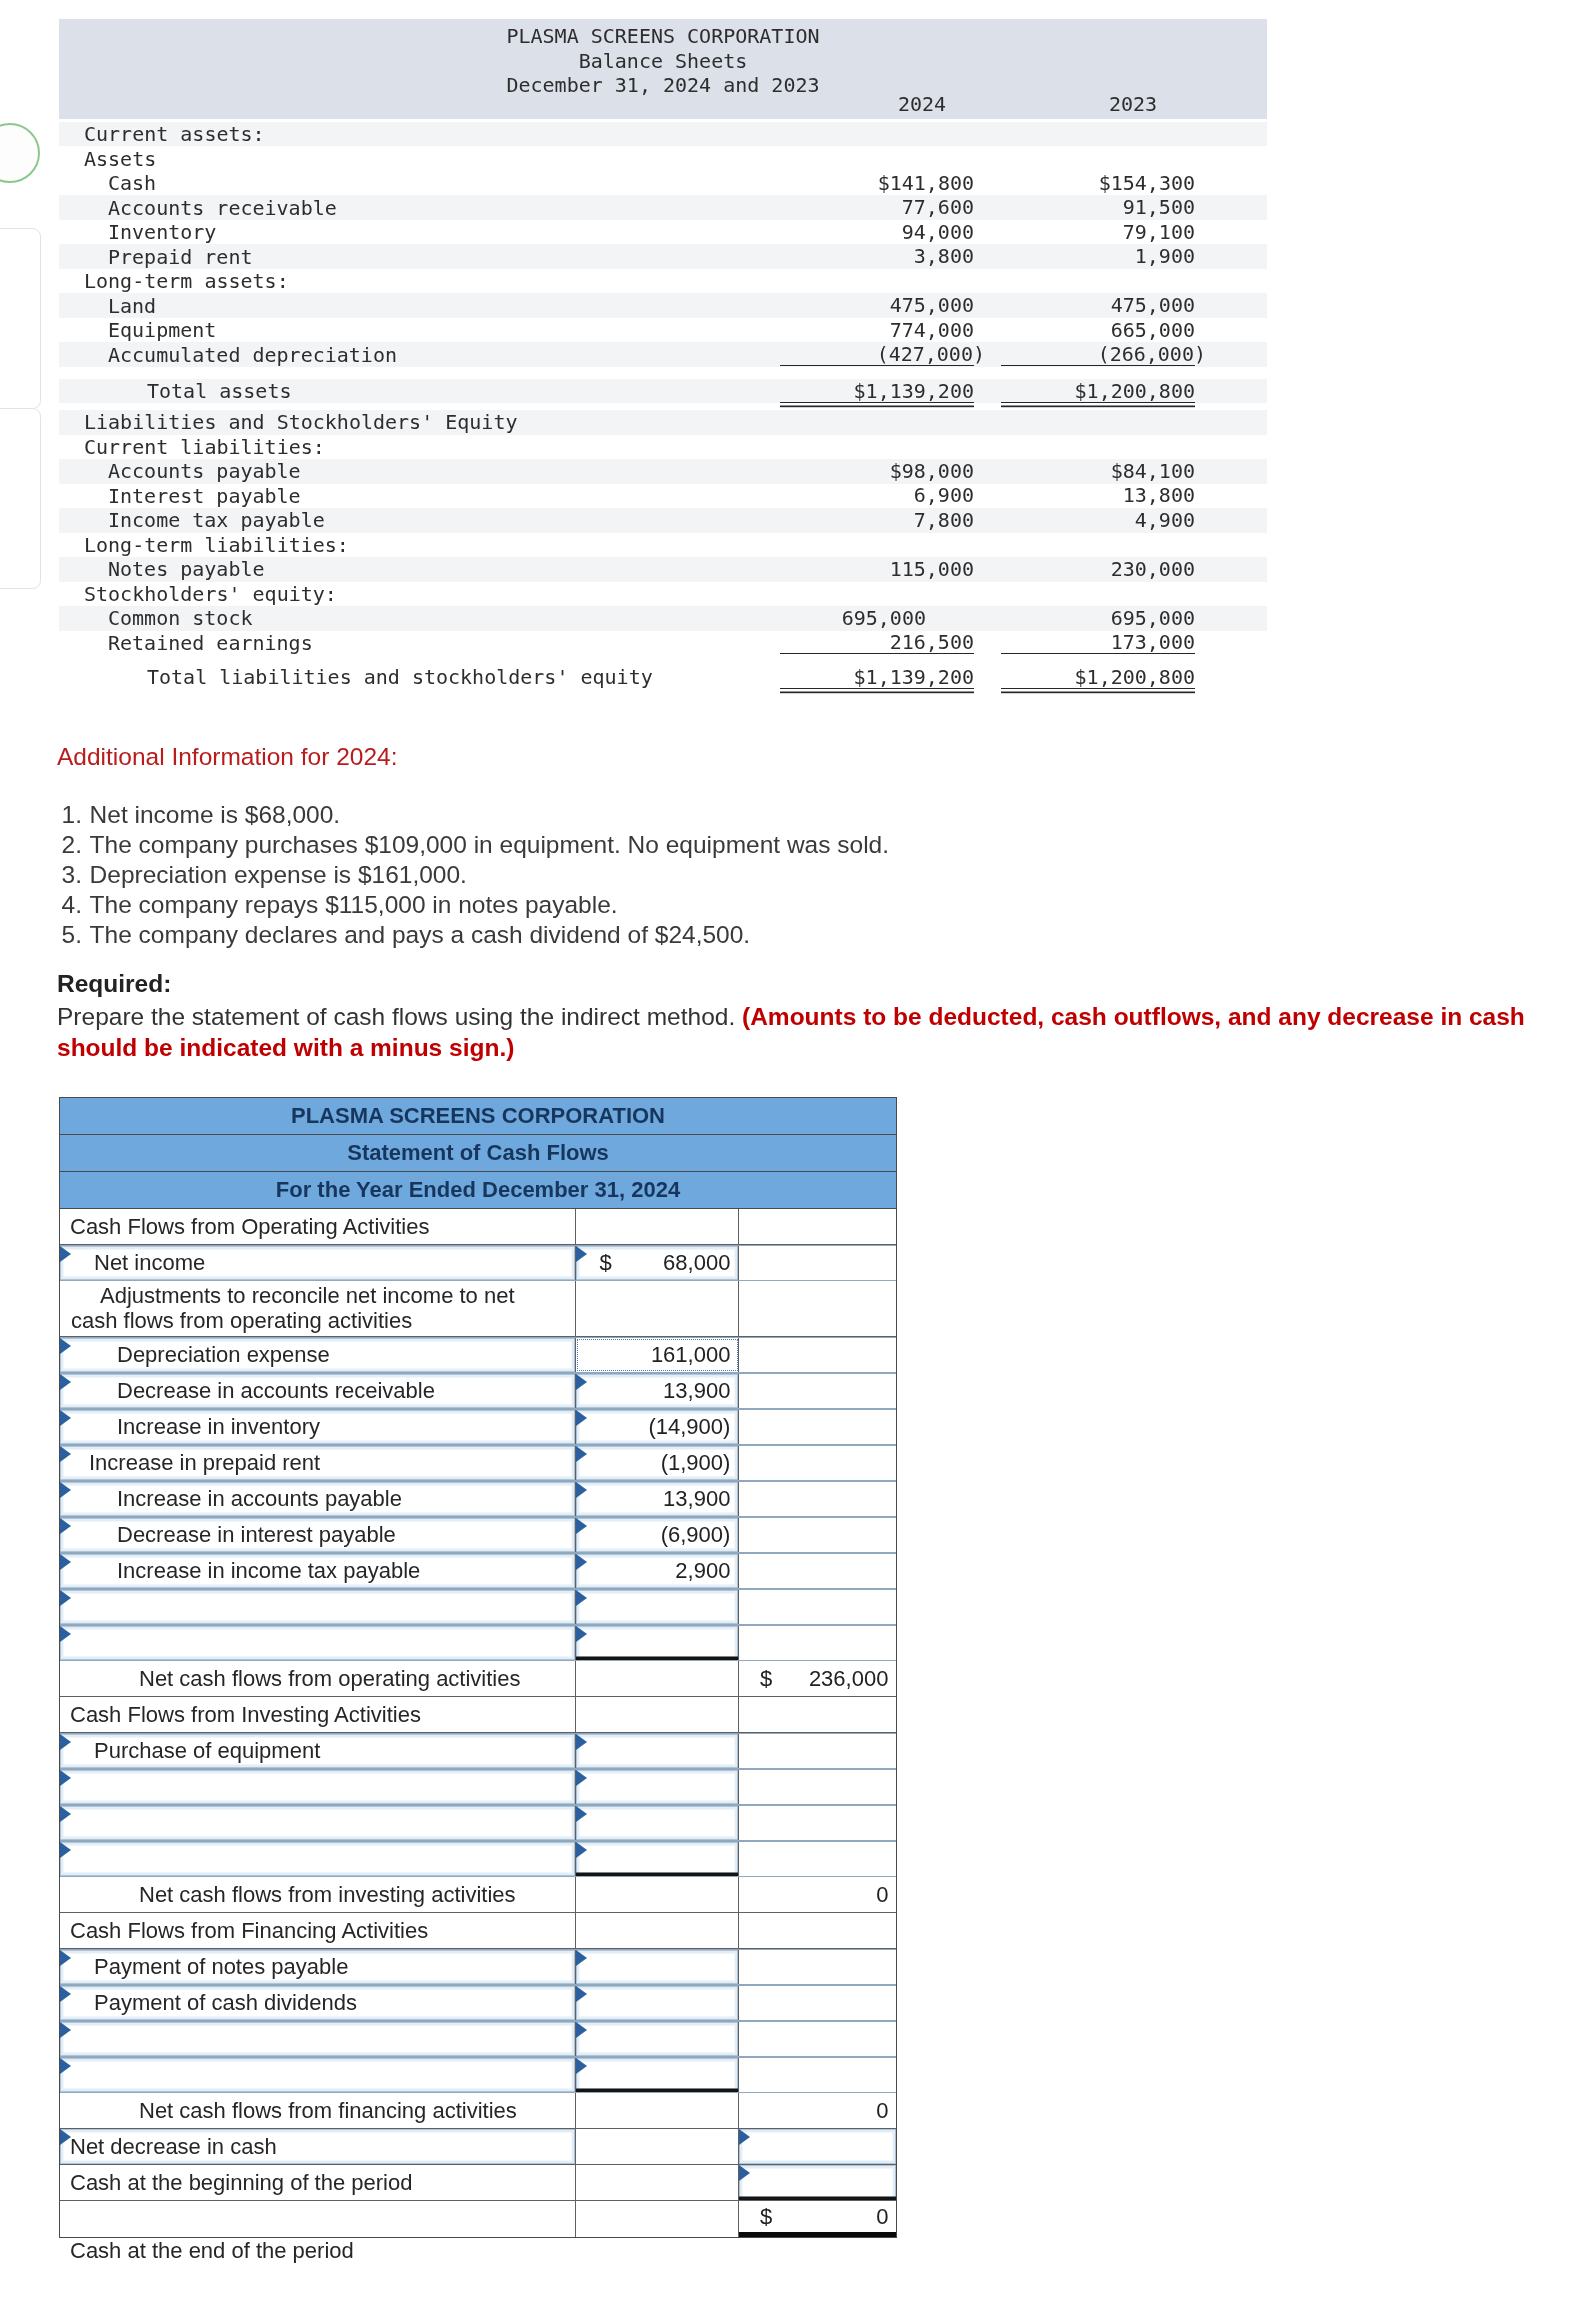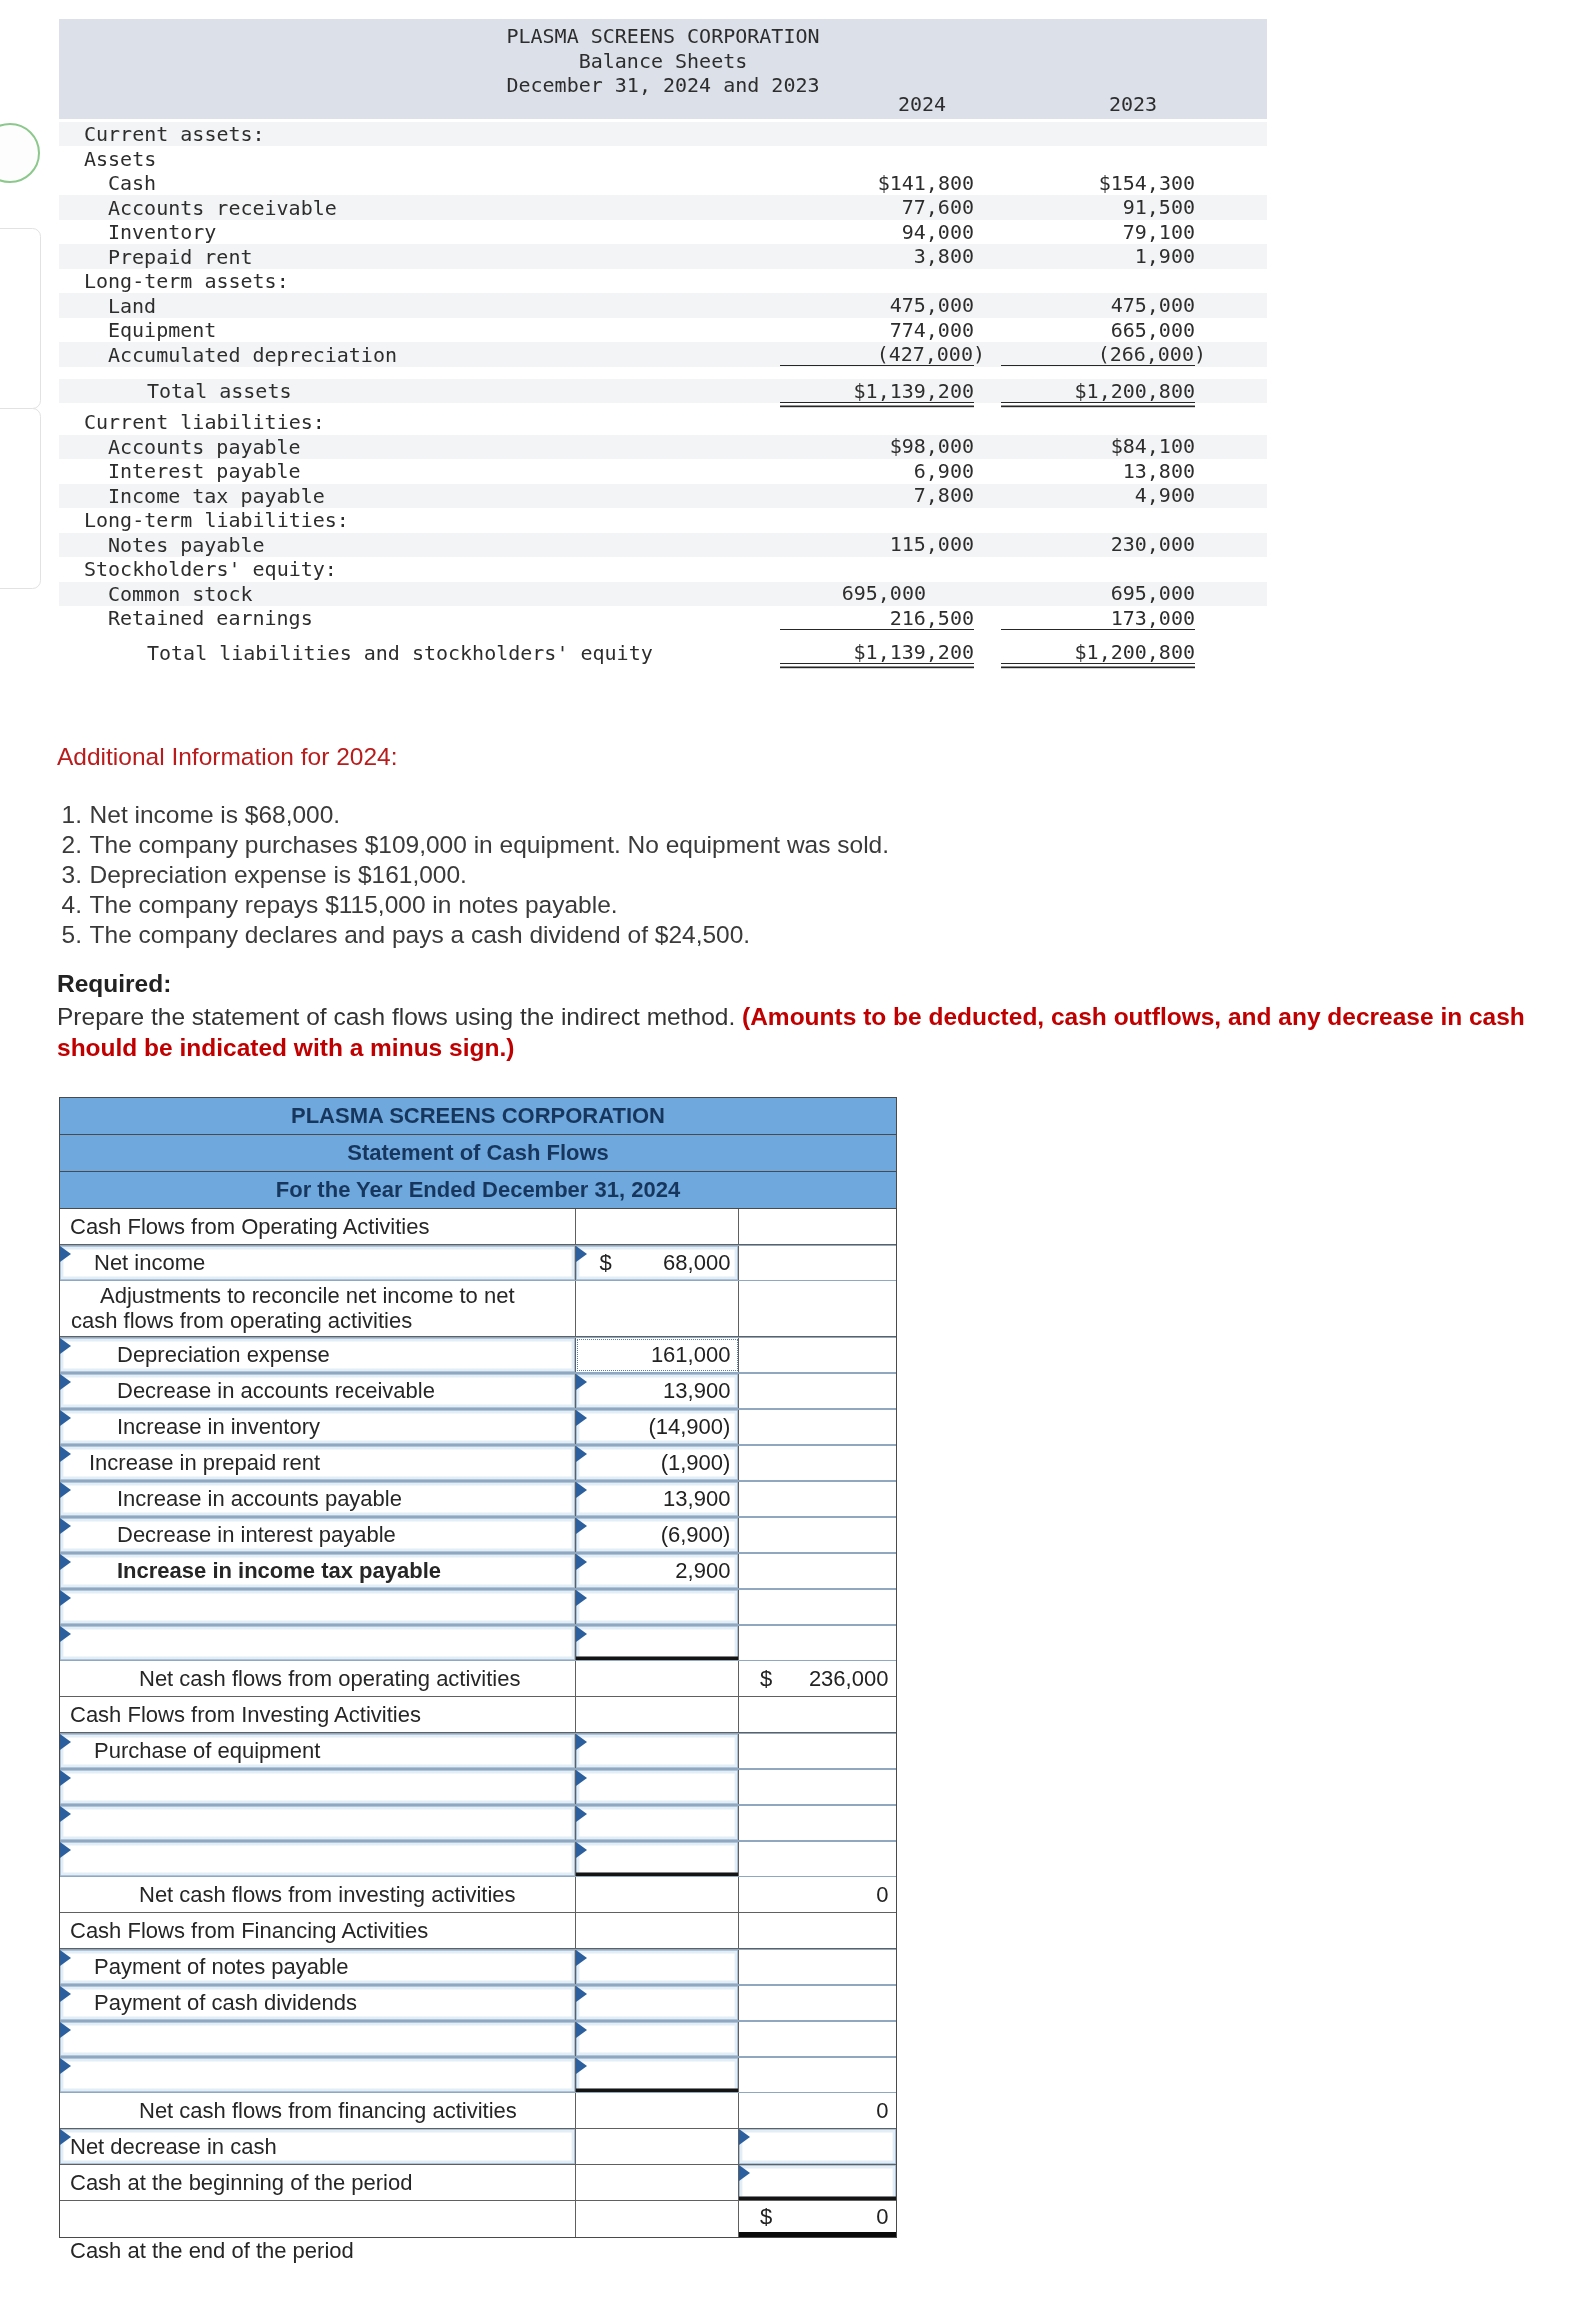--- a/index.html
+++ b/index.html
@@ -129,20 +129,25 @@
         <div class="v va u1"><span class="pr">(427,000)</span></div>
         <div class="v vb u1"><span class="pr">(266,000)</span></div>
       </div>
       <div class="bs-sp" style="height: 11.8px;"></div>
       <div class="bs-row" style="background: rgb(243, 244, 246);">
         <div class="bs-label ind2">Total assets</div>
         <div class="v va u2"><span>$1,139,200</span></div>
         <div class="v vb u2"><span>$1,200,800</span></div>
       </div>
       <div class="bs-sp" style="height: 6.8px;"></div>
+      <div class="bs-row" style="background: rgb(243, 244, 246);">
+        <div class="bs-label ind0">Liabilities and Stockholders' Equity</div>
+        <div class="v va"><span></span></div>
+        <div class="v vb"><span></span></div>
+      </div>
       <div class="bs-row">
         <div class="bs-label ind0">Current liabilities:</div>
         <div class="v va"><span></span></div>
         <div class="v vb"><span></span></div>
       </div>
       <div class="bs-row" style="background: rgb(243, 244, 246);">
         <div class="bs-label ind1">Accounts payable</div>
         <div class="v va"><span>$98,000</span></div>
         <div class="v vb"><span>$84,100</span></div>
       </div>
@@ -326,21 +331,21 @@
           <span class="mk"></span>
           <div class="money">
             <span class="val">(6,900)</span>
           </div>
         </div>
         <div class="cell c3"></div>
       </div>
       <div class="cf-row irow">
         <div class="cell c1 inputc">
           <span class="mk"></span>
-          <div class="lbl" style="padding-left: 57px; font-weight: bold;">Increase in income tax payable</div>
+          <div class="lbl" style="padding-left: 57px;">Increase in income tax payable</div>
         </div>
         <div class="cell c2 inputc">
           <span class="mk"></span>
           <div class="money">
             <span class="val">2,900</span>
           </div>
         </div>
         <div class="cell c3"></div>
       </div>
       <div class="cf-row irow">

